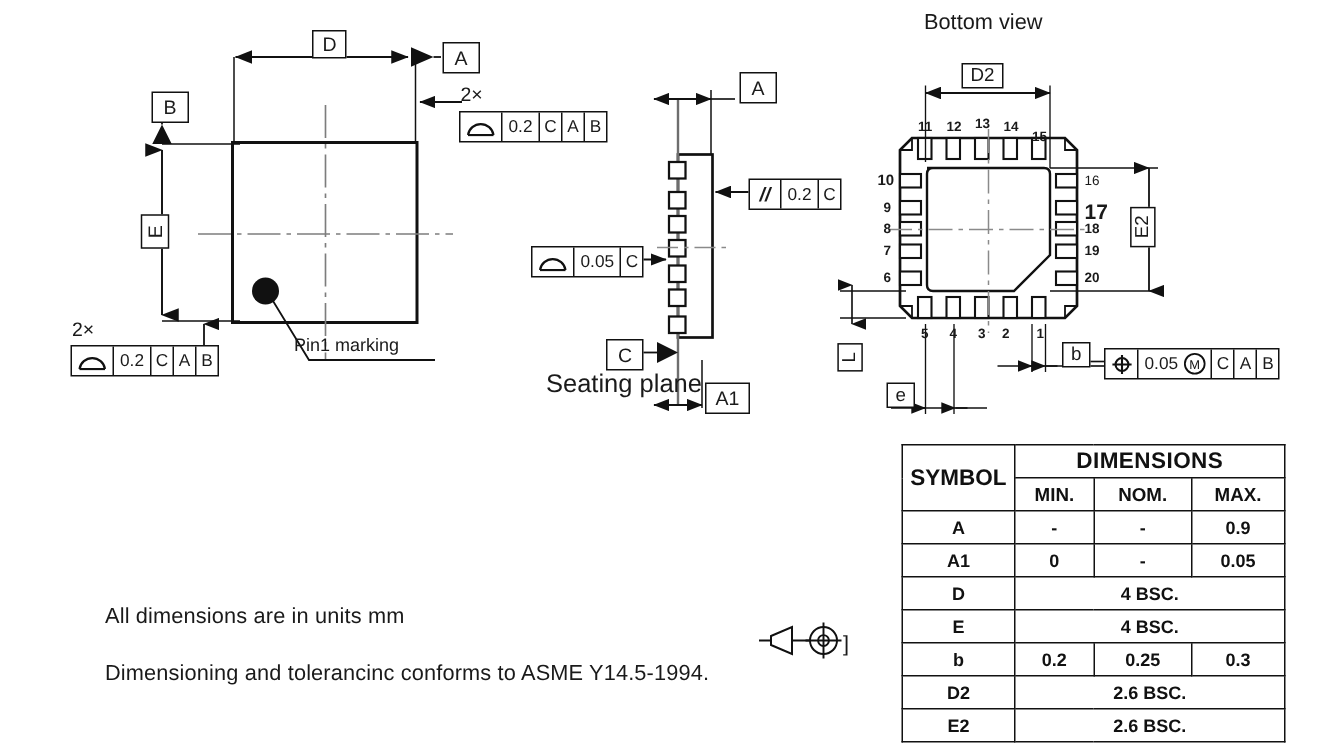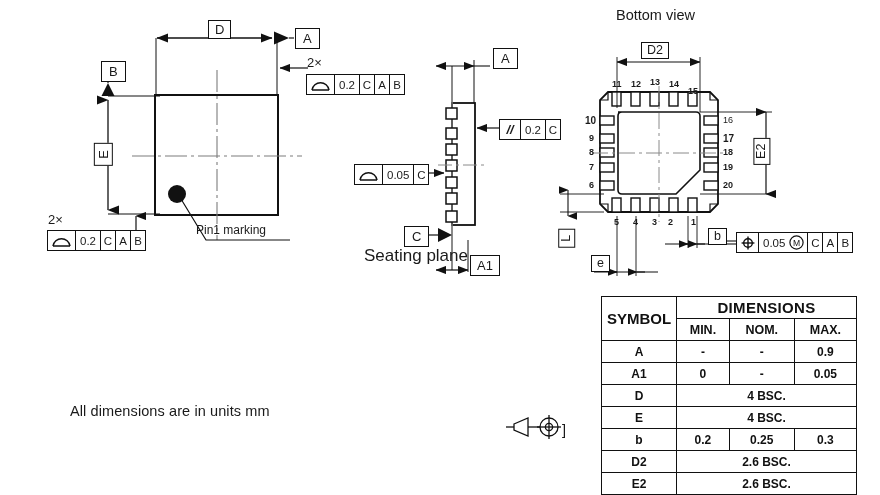--- a/index.html
+++ b/index.html
@@ -301,35 +301,36 @@
   </div>
   <div>
     <span class="txt" style="left:585px;top:116px;font-size:10px;font-weight:bold;">10</span>
     <span class="txt" style="left:589px;top:134px;font-size:9px;font-weight:bold;">9</span>
     <span class="txt" style="left:589px;top:148px;font-size:9px;font-weight:bold;">8</span>
     <span class="txt" style="left:589px;top:163px;font-size:9px;font-weight:bold;">7</span>
     <span class="txt" style="left:589px;top:181px;font-size:9px;font-weight:bold;">6</span>
   </div>
   <div>
     <span class="txt" style="left:723px;top:116px;font-size:9px;font-weight:normal;">16</span>
-    <span class="txt" style="left:723px;top:134px;font-size:10px;font-weight:bold;">17</span>
+    <span class="txt" style="left:723px;top:134px;font-size:14px;font-weight:bold;">17</span>
     <span class="txt" style="left:723px;top:148px;font-size:9px;font-weight:bold;">18</span>
     <span class="txt" style="left:723px;top:163px;font-size:9px;font-weight:bold;">19</span>
     <span class="txt" style="left:723px;top:181px;font-size:9px;font-weight:bold;">20</span>
   </div>
   <div>
     <span class="txt" style="left:614px;top:218px;font-size:9px;font-weight:bold;">5</span>
     <span class="txt" style="left:633px;top:218px;font-size:9px;font-weight:bold;">4</span>
     <span class="txt" style="left:652px;top:218px;font-size:9px;font-weight:bold;">3</span>
     <span class="txt" style="left:668px;top:218px;font-size:9px;font-weight:bold;">2</span>
     <span class="txt" style="left:691px;top:218px;font-size:9px;font-weight:bold;">1</span>
   </div>
 
   <div class="txt note" style="left:70px;top:404px;text-align:right;">All dimensions are in units mm</div>
   <div class="txt note" style="left:562px;top:423px;">]</div>
+  <div class="txt note" style="left:70px;top:442px;">Dimensioning and tolerancinc conforms to ASME Y14.5-1994.</div>
 
   <table class="dimtab">
     <tbody>
       <tr>
         <th class="sym" rowspan="2">SYMBOL</th>
         <th class="dims" colspan="3">DIMENSIONS</th>
       </tr>
       <tr>
         <td class="sub">MIN.</td>
         <td class="sub">NOM.</td>

